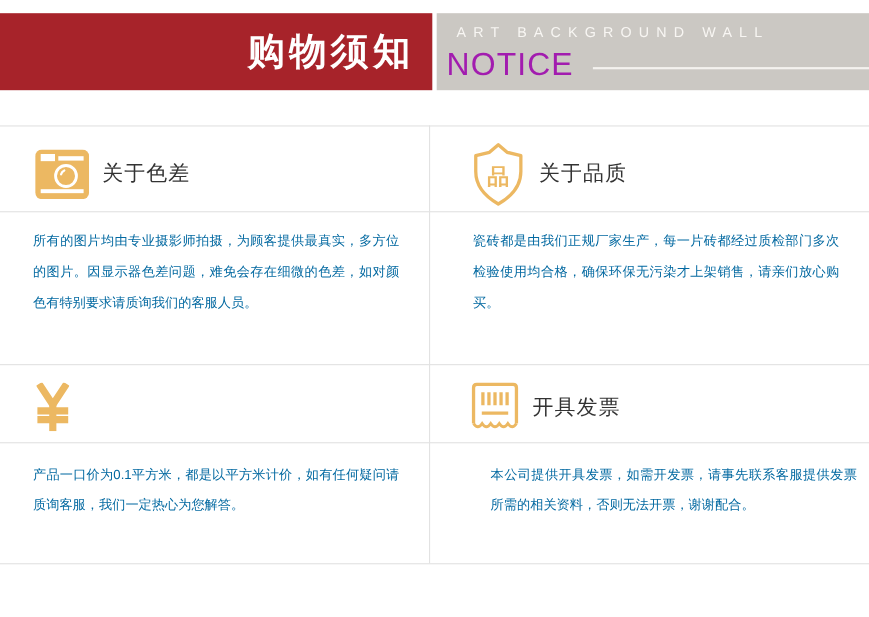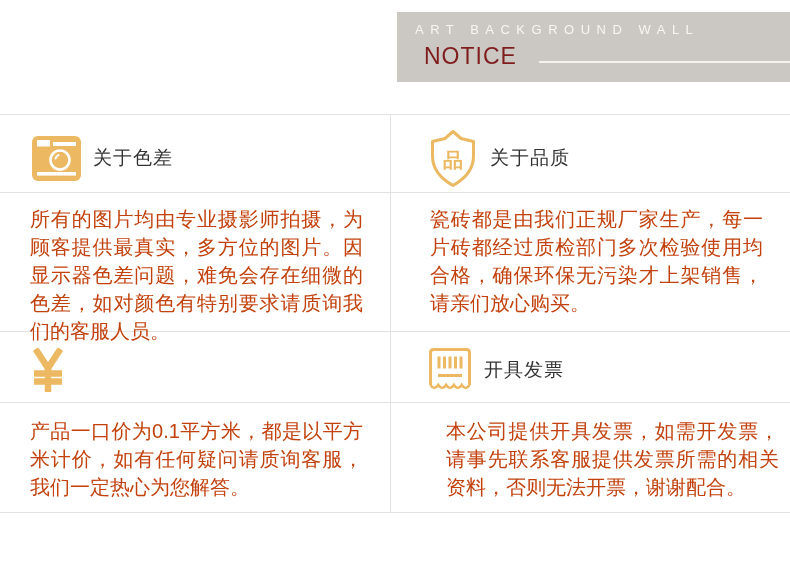--- a/index.html
+++ b/index.html
@@ -18,52 +18,55 @@
 
   .banner-gray {
     position:absolute; left:397px; top:12px; width:393px; height:70px;
     background:#cbc8c3; box-sizing:border-box;
   }
   .art-line {
     position:absolute; left:18px; top:10px;
     color:#f8f6f3; font-size:13px; letter-spacing:6.5px; white-space:nowrap;
   }
   .notice-label {
-    position:absolute; left:27px; top:31px;
-    color:#7f1d1d; font-size:23px; letter-spacing:1px;
+    position:absolute; left:9px; top:31px;
+    color:#a21caf; font-size:29px; letter-spacing:1px;
   }
   .notice-rule { position:absolute; left:142px; right:0; top:49px; height:2px; background:#f4f2ef; }
 
   
   .hline { position:absolute; left:0; width:790px; height:1px; background:#e2e2e2; }
   .vline { position:absolute; left:390px; top:114px; width:1px; height:398px; background:#e2e2e2; }
 
   
   .cell { position:absolute; box-sizing:border-box; }
   .hdr  { display:flex; align-items:center;text-align:center; }
   .hdr1 { left:0;   top:114px; width:390px; height:78px; padding:10px 0 0 32px; }
   .hdr2 { left:390px; top:114px; width:400px; height:78px; padding:10px 0 0 38px; }
   .hdr3 { left:0;   top:331px; width:390px; height:71px; padding:6px 0 0 33px; }
   .hdr4 { left:390px; top:331px; width:448px; height:71px; padding:6px 0 0 38px; }
   .sec-title { font-size:19px; color:#333333; margin-left:12px; letter-spacing:1px; }
 
-  .txt  { font-size:20px; color:#c2410c; line-height:28px; }
+  .txt  { font-size:12px; color:#0369a1; line-height:28px; }
   .txt p { margin:0; width:333px; text-align:justify; text-justify:inter-ideograph; }
   .txt1 { left:0;    top:192px; width:390px; padding:13px 0 0 30px; }
   .txt2 { left:390px; top:192px; width:400px; padding:13px 0 0 40px; }
   .txt3 { left:0;    top:402px; width:390px; padding:15px 0 0 30px; }
   .txt4 { left:390px; top:402px; width:400px; padding:15px 0 0 40px;margin-left:16px; }
 
   .icon { flex:0 0 auto; display:block; }
 </style>
 </head>
 <body>
 
 <div class="page">
 
+  <div class="banner-red">
+    <span class="banner-title">购物须知</span>
+  </div>
 
   <div class="banner-gray">
     <span class="art-line">ART BACKGROUND WALL</span>
     <span class="notice-label">NOTICE</span>
     <span class="notice-rule"></span>
   </div>
 
   <div class="hline" style="top:114px"></div>
   <div class="hline" style="top:192px"></div>
   <div class="hline" style="top:331px"></div>

